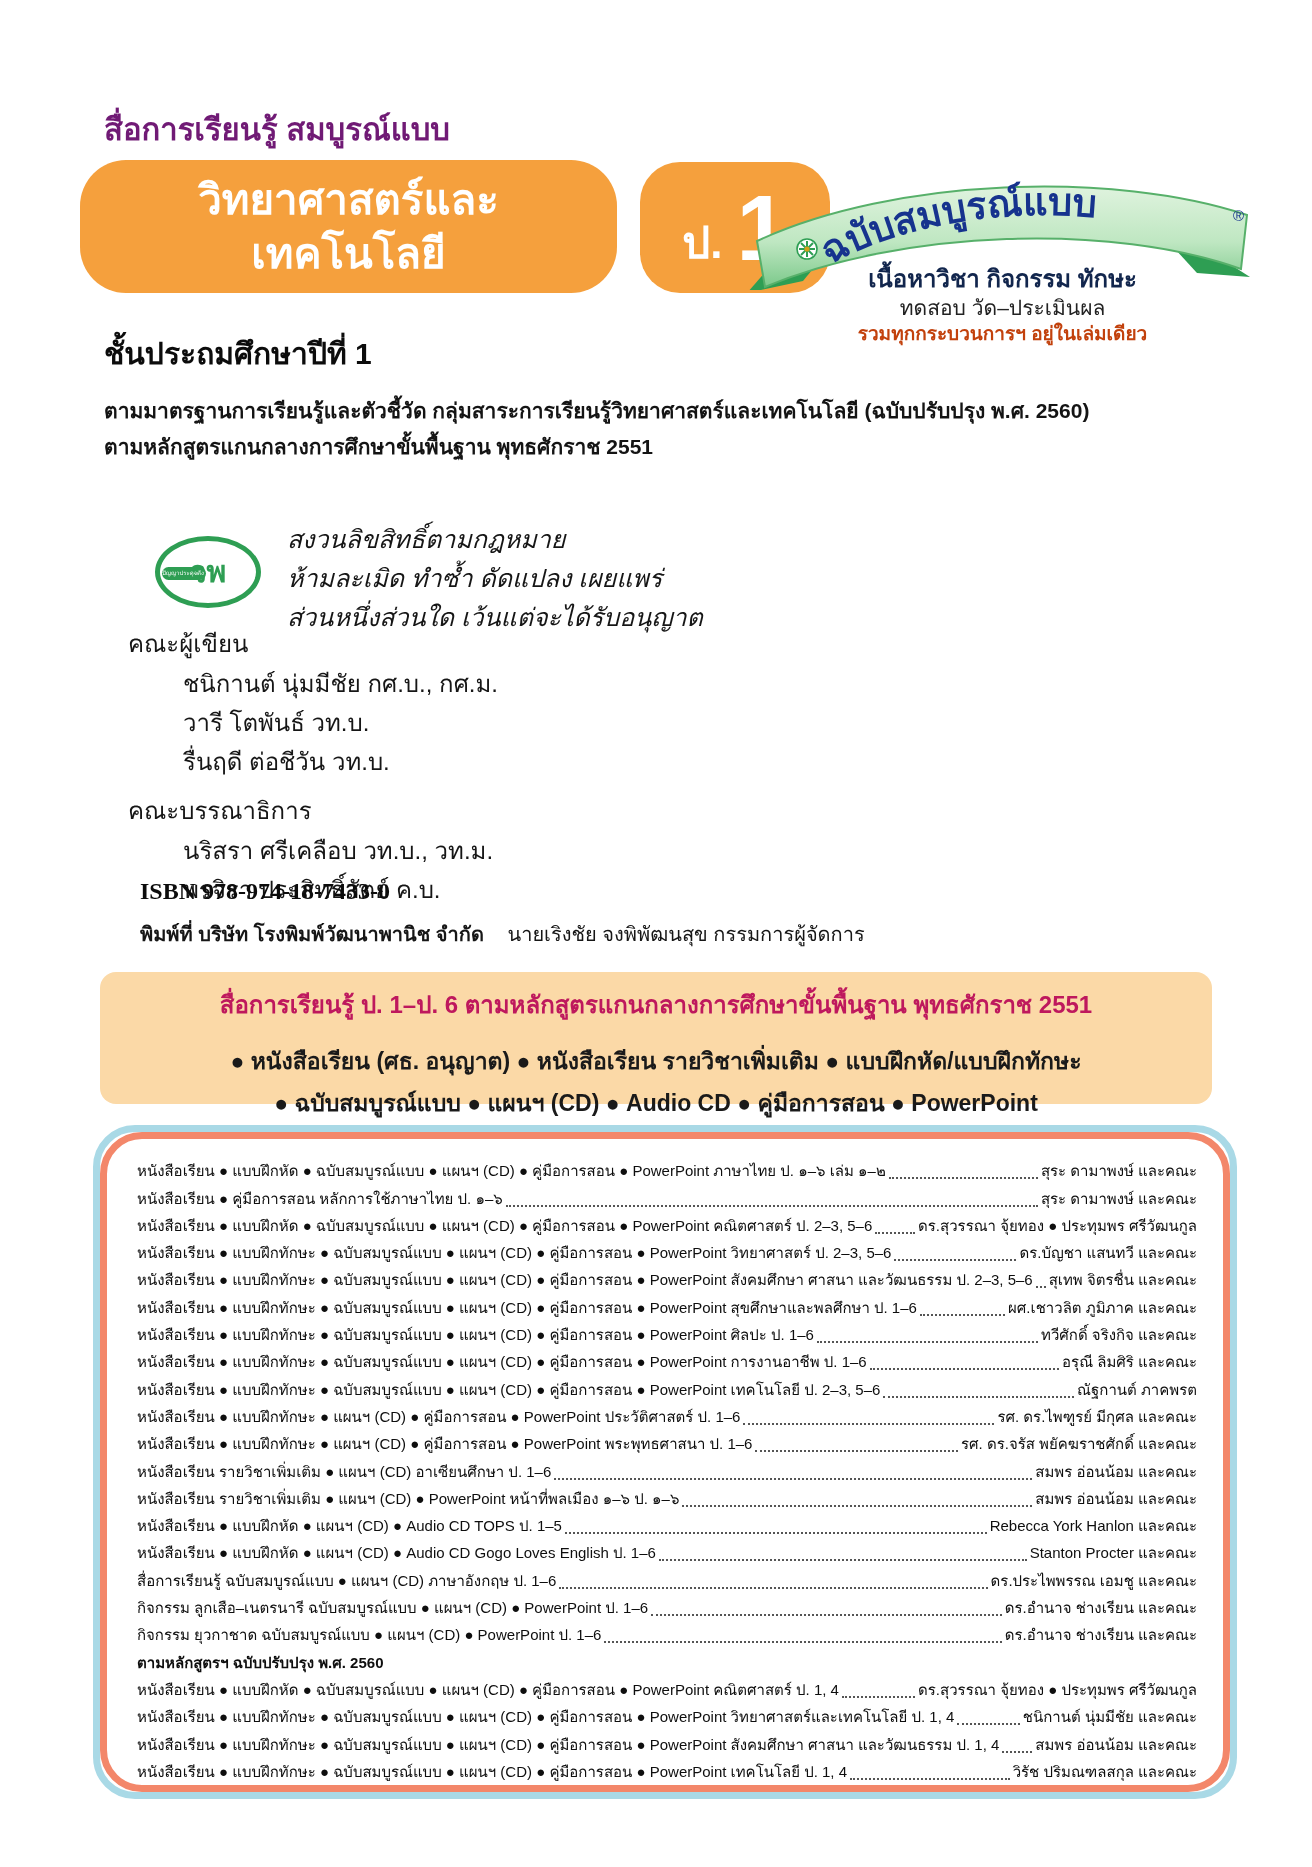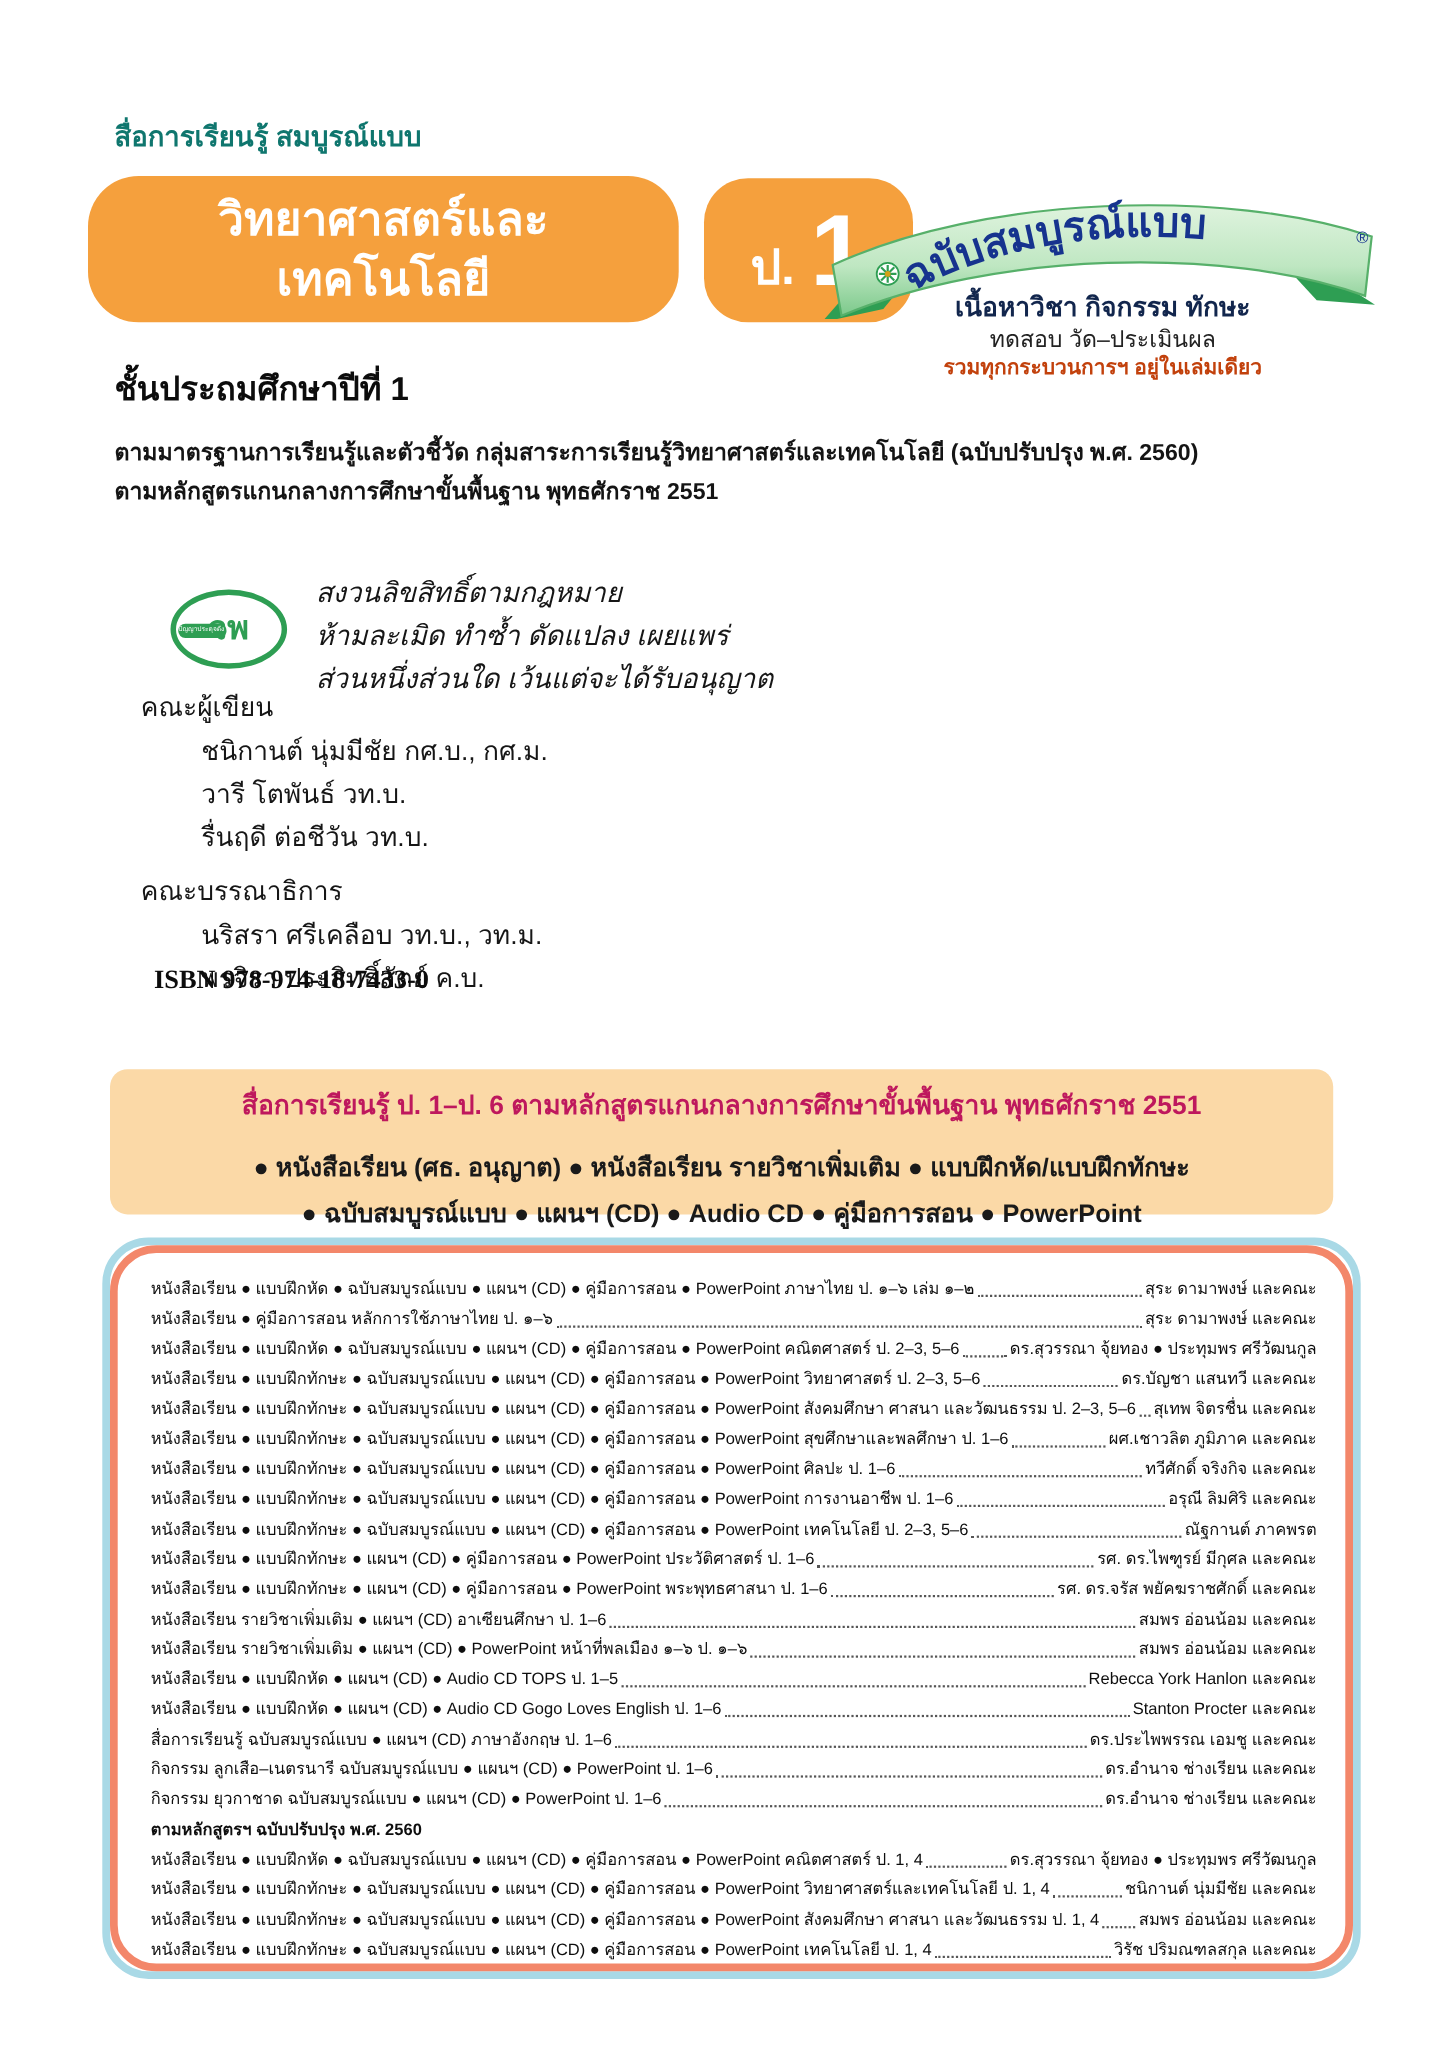--- a/index.html
+++ b/index.html
@@ -1,19 +1,19 @@
 <!DOCTYPE html>
 <html><head>
 <meta charset="utf-8">
 <style>
   html,body{margin:0;padding:0;background:#fff;}
   .page{position:relative;width:1312px;height:1867px;background:#fff;overflow:hidden;
         font-family:"Liberation Sans",sans-serif;color:#111;}
 
-  .tagline{position:absolute;left:104px;top:104px;font-size:25px;font-weight:bold;color:#0f766e;}
+  .tagline{position:absolute;left:104px;top:104px;font-size:31px;font-weight:bold;color:#701a75;}
 
   .title-box{position:absolute;left:80px;top:160px;width:537px;height:133px;background:#F5A03D;
              border-radius:46px;display:flex;flex-direction:column;justify-content:center;align-items:center;}
   .title-box .t{color:#fff;font-weight:bold;font-size:42px;line-height:1.28;text-align:center;}
 
   .grade-box{position:absolute;left:640px;top:162px;width:190px;height:131px;background:#F5A03D;
              border-radius:40px;display:flex;justify-content:center;align-items:center;}
   .grade-box .p{color:#fff;font-weight:bold;font-size:44px;margin-right:14px;margin-top:28px;}
   .grade-box .n{color:#fff;font-weight:bold;font-size:92px;line-height:1;}
 
@@ -143,20 +143,24 @@
     <div class="gap"></div>
     <div class="label">คณะบรรณาธิการ</div>
     <div class="names">
         <div>นริสรา ศรีเคลือบ วท.บ., วท.ม.</div>
         <div>พรจิรา ประสิทธิ์สัตย์ ค.บ.</div>
       </div>
   </div>
 
   <div class="isbn">ISBN 978-974-18-7433-0</div>
 
+  <div class="printer">
+    <span class="b">พิมพ์ที่ บริษัท โรงพิมพ์วัฒนาพานิช จำกัด</span>
+    <span class="r">นายเริงชัย จงพิพัฒนสุข กรรมการผู้จัดการ</span>
+  </div>
 
   <div class="banner">
     <div class="l1">สื่อการเรียนรู้ ป. 1–ป. 6 ตามหลักสูตรแกนกลางการศึกษาขั้นพื้นฐาน พุทธศักราช 2551</div>
     <div class="l2">● หนังสือเรียน (ศธ. อนุญาต) ● หนังสือเรียน รายวิชาเพิ่มเติม ● แบบฝึกหัด/แบบฝึกทักษะ</div>
     <div class="l3">● ฉบับสมบูรณ์แบบ ● แผนฯ (CD) ● Audio CD ● คู่มือการสอน ● PowerPoint</div>
   </div>
 
   <div class="catalog">
     <div class="blue-layer"></div>
     <div class="inner" id="catalog-rows">

